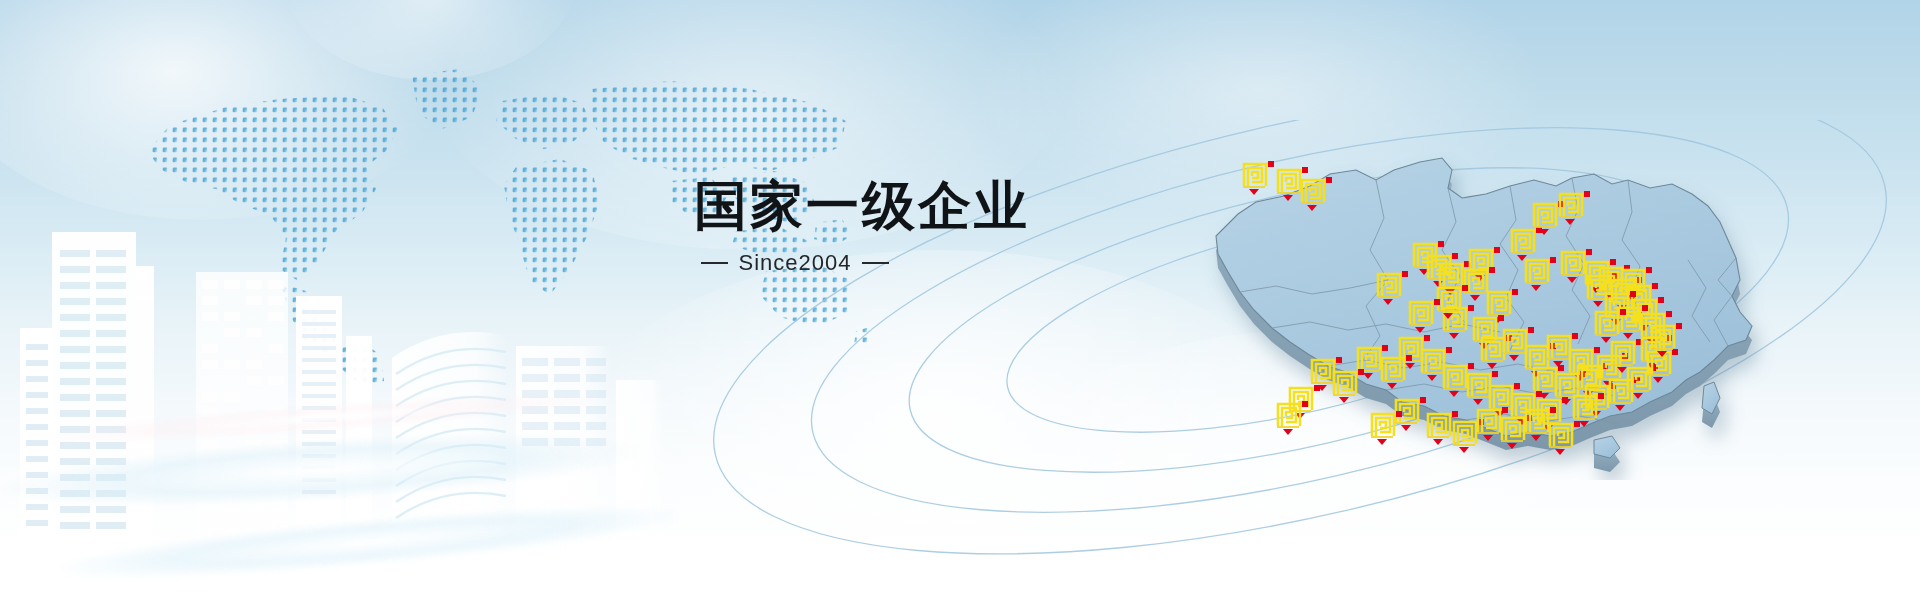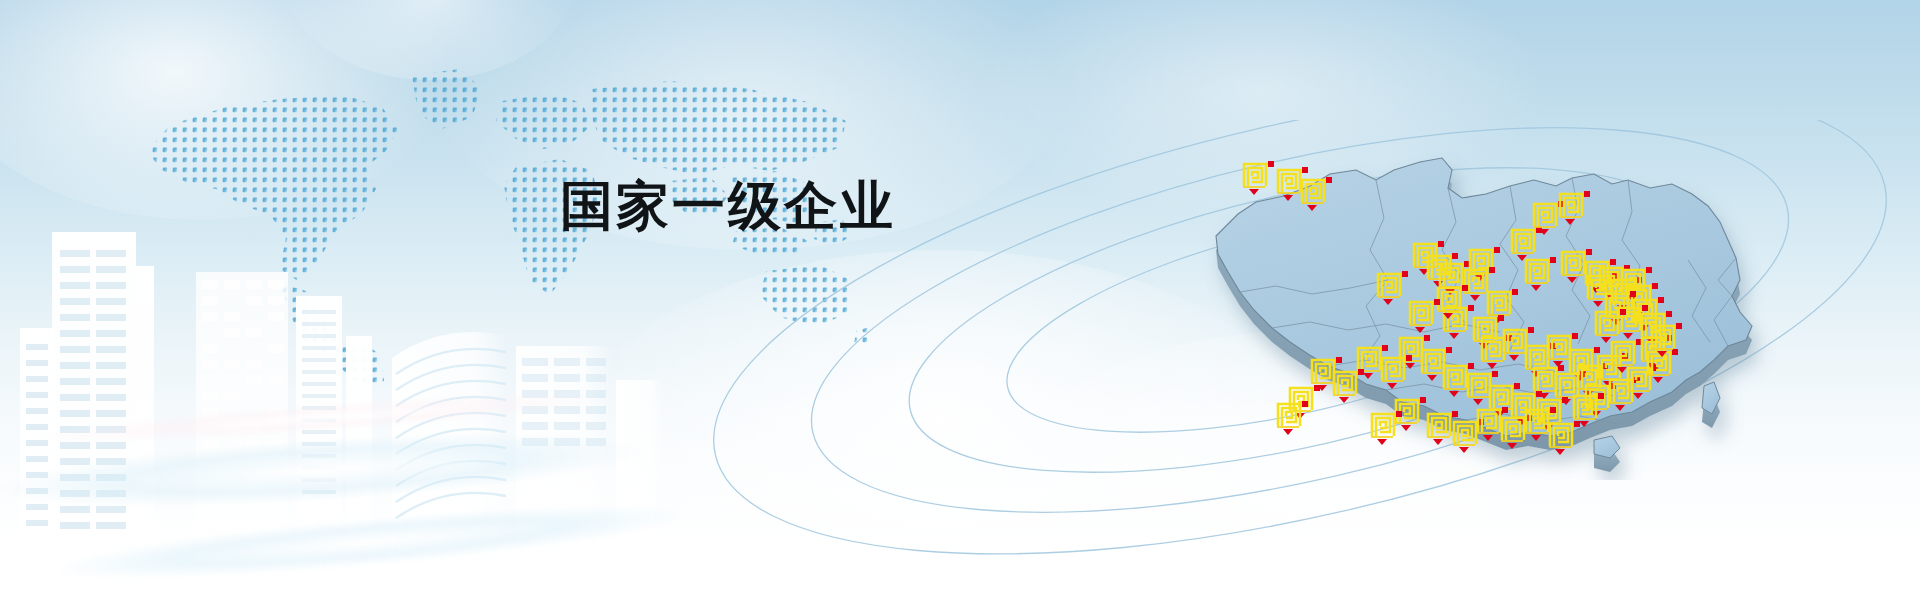--- a/index.html
+++ b/index.html
@@ -74,21 +74,21 @@
     position:absolute; left:7px; top:27px; width:0; height:0;
     border-left:5px solid transparent; border-right:5px solid transparent;
     border-top:6px solid #e2001a;
   }
   .mk .bar{
     position:absolute; left:1px; top:24px; width:22px; height:2px;
     background:#f3d21a; opacity:.85;
   }
 
   
-  #textblock{ position:absolute; left:560px; top:178px; width:470px; text-align:left; }
+  #textblock{ position:absolute; left:560px; top:178px; width:470px; text-align:right; }
   #headline{
     font-size:53px; line-height:1.06; font-weight:700; color:#111417;
     letter-spacing:3px; white-space:nowrap;
     font-family:"Liberation Sans","DejaVu Sans",sans-serif;
   }
   #subline{
     margin-top:13px; font-size:31px; line-height:1.1; color:#1b1f22;
     letter-spacing:2.5px; white-space:nowrap; font-weight:400;
     font-family:"Liberation Sans","DejaVu Sans",sans-serif;
   }
@@ -1264,15 +1264,20 @@
             </svg></span>
           <span class="bar"></span>
           <span class="dot"></span>
           <span class="tri"></span>
         </div>
       </div>
   </div>
 
   <div id="textblock">
     <div id="headline">国家一级企业</div>
+    <div id="sinceline">
+      <span class="rule"></span>
+      <span>Since2004</span>
+      <span class="rule"></span>
+    </div>
   </div>
 
 </div>
 
 </body></html>

